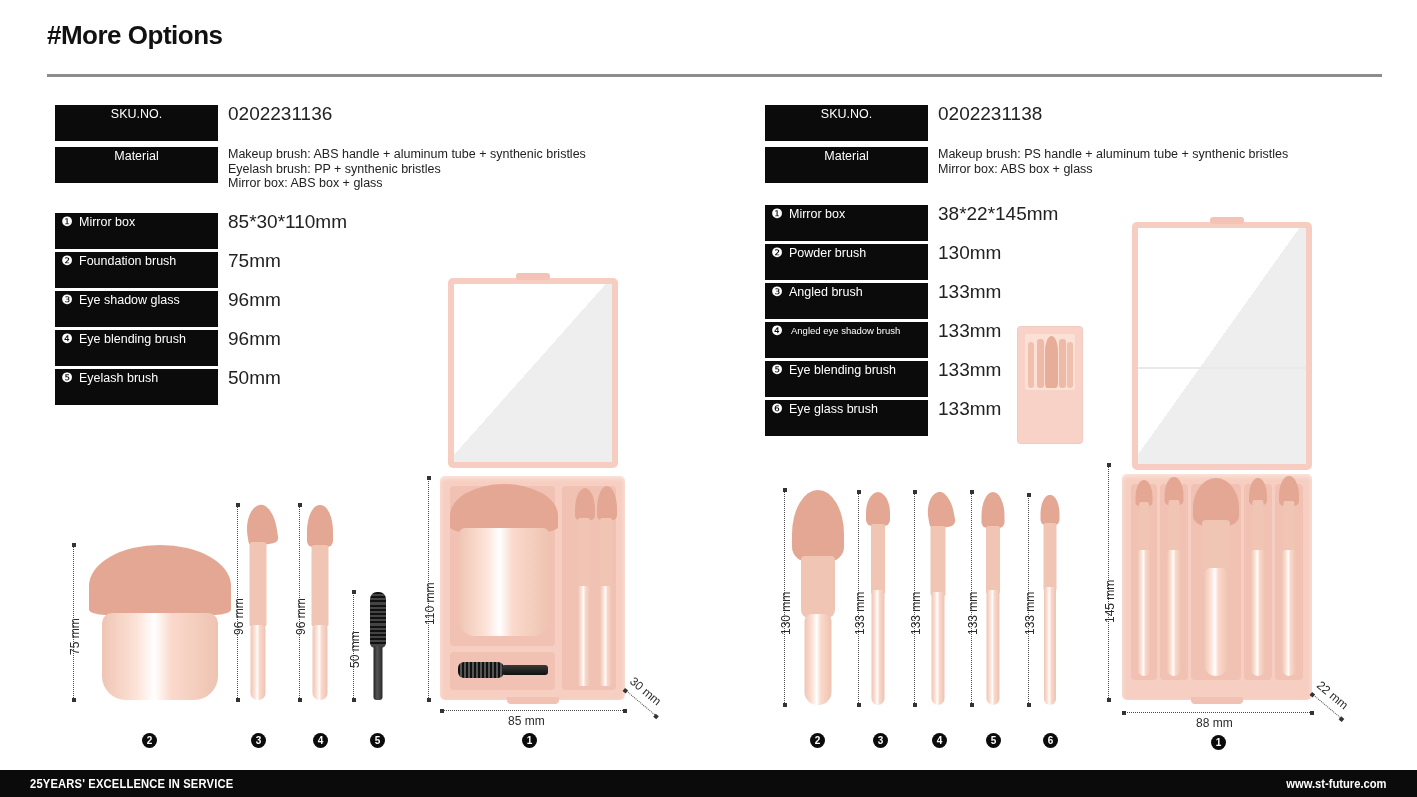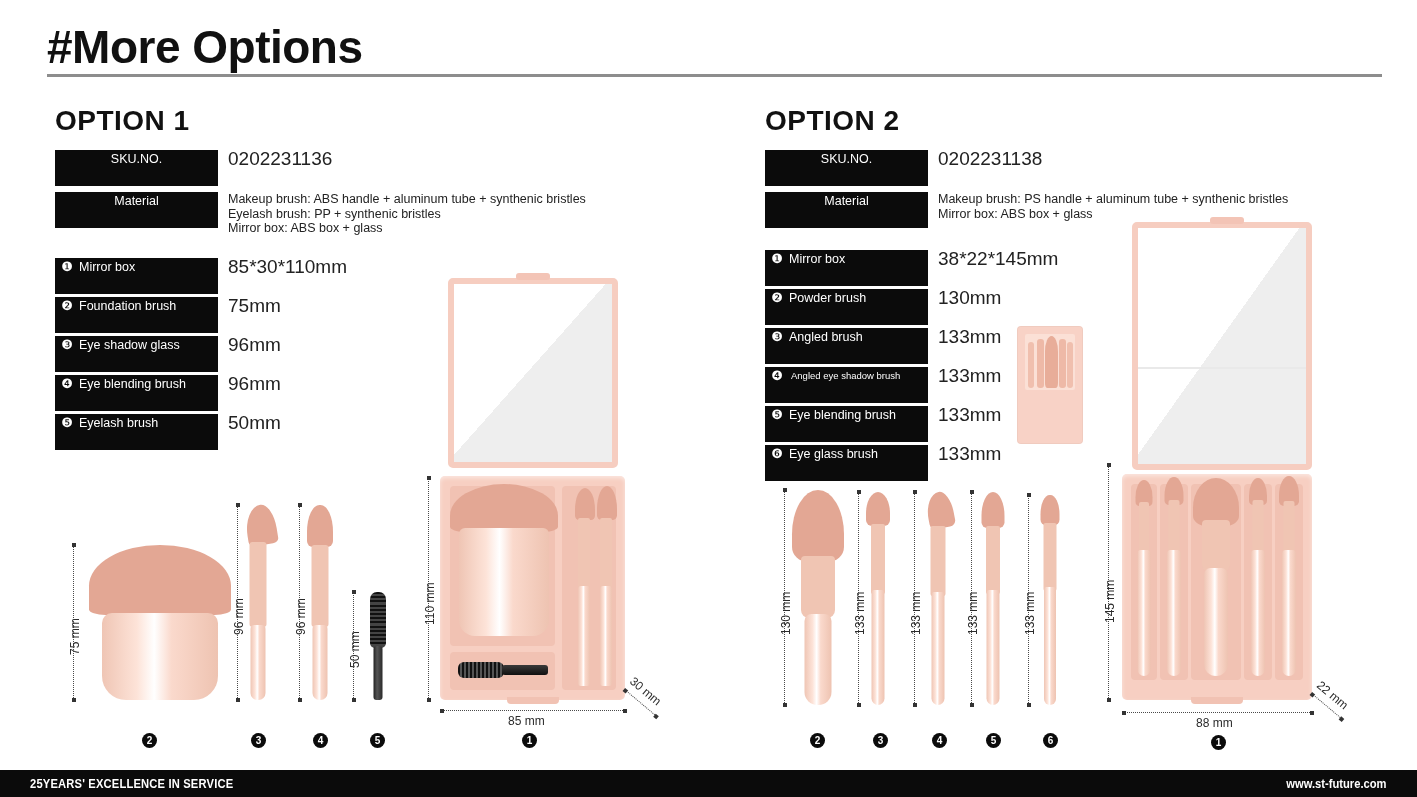--- a/index.html
+++ b/index.html
@@ -5,21 +5,21 @@
   * { margin:0; padding:0; box-sizing:border-box; }
   html,body{ background:#ffffff; }
   body{
     width:1417px; height:797px; position:relative; overflow:hidden;
     font-family:"Liberation Sans", sans-serif; color:#1a1a1a;
   }
 
   
   .page-title{
     position:absolute; left:47px; top:20px;
-    font-size:46px; font-weight:bold; letter-spacing:-0.5px; color:#111;
+    font-size:26px; font-weight:bold; letter-spacing:-0.5px; color:#111;
   }
   .header-rule{
     position:absolute; left:47px; top:74px; width:1335px; height:3px;
     background:#8d8d8d;
   }
 
   
   .col{ position:absolute; top:105px; }
   .col-1{ left:55px; width:700px; }
   .col-2{ left:765px; width:650px; }
@@ -158,21 +158,20 @@
     transform:scaleX(.86); transform-origin:right center;
   }
 </style>
 </head>
 <body>
 
 <div class="page-title">#More Options</div>
 <div class="header-rule"></div>
 
 <div class="col col-1">
-  <div class="opt-title">OPTION 1</div>
   <div class="spec-table">
 
     <div class="spec-row sku">
       <div class="spec-key centered">SKU.NO.</div>
       <div class="spec-val">0202231136</div>
     </div>
 
     <div class="spec-row material">
       <div class="spec-key centered">Material</div>
       <div class="spec-val">Makeup brush: ABS handle + aluminum tube + synthenic bristles
@@ -217,21 +216,20 @@
         <span class="num">❺</span>
         <span>Eyelash brush</span>
       </div>
       <div class="spec-val">50mm</div>
     </div>
 
   </div>
 </div>
 
 <div class="col col-2">
-  <div class="opt-title">OPTION 2</div>
   <div class="spec-table">
 
     <div class="spec-row sku">
       <div class="spec-key centered">SKU.NO.</div>
       <div class="spec-val">0202231138</div>
     </div>
 
     <div class="spec-row material">
       <div class="spec-key centered">Material</div>
       <div class="spec-val">Makeup brush:  PS handle + aluminum tube + synthenic bristles

